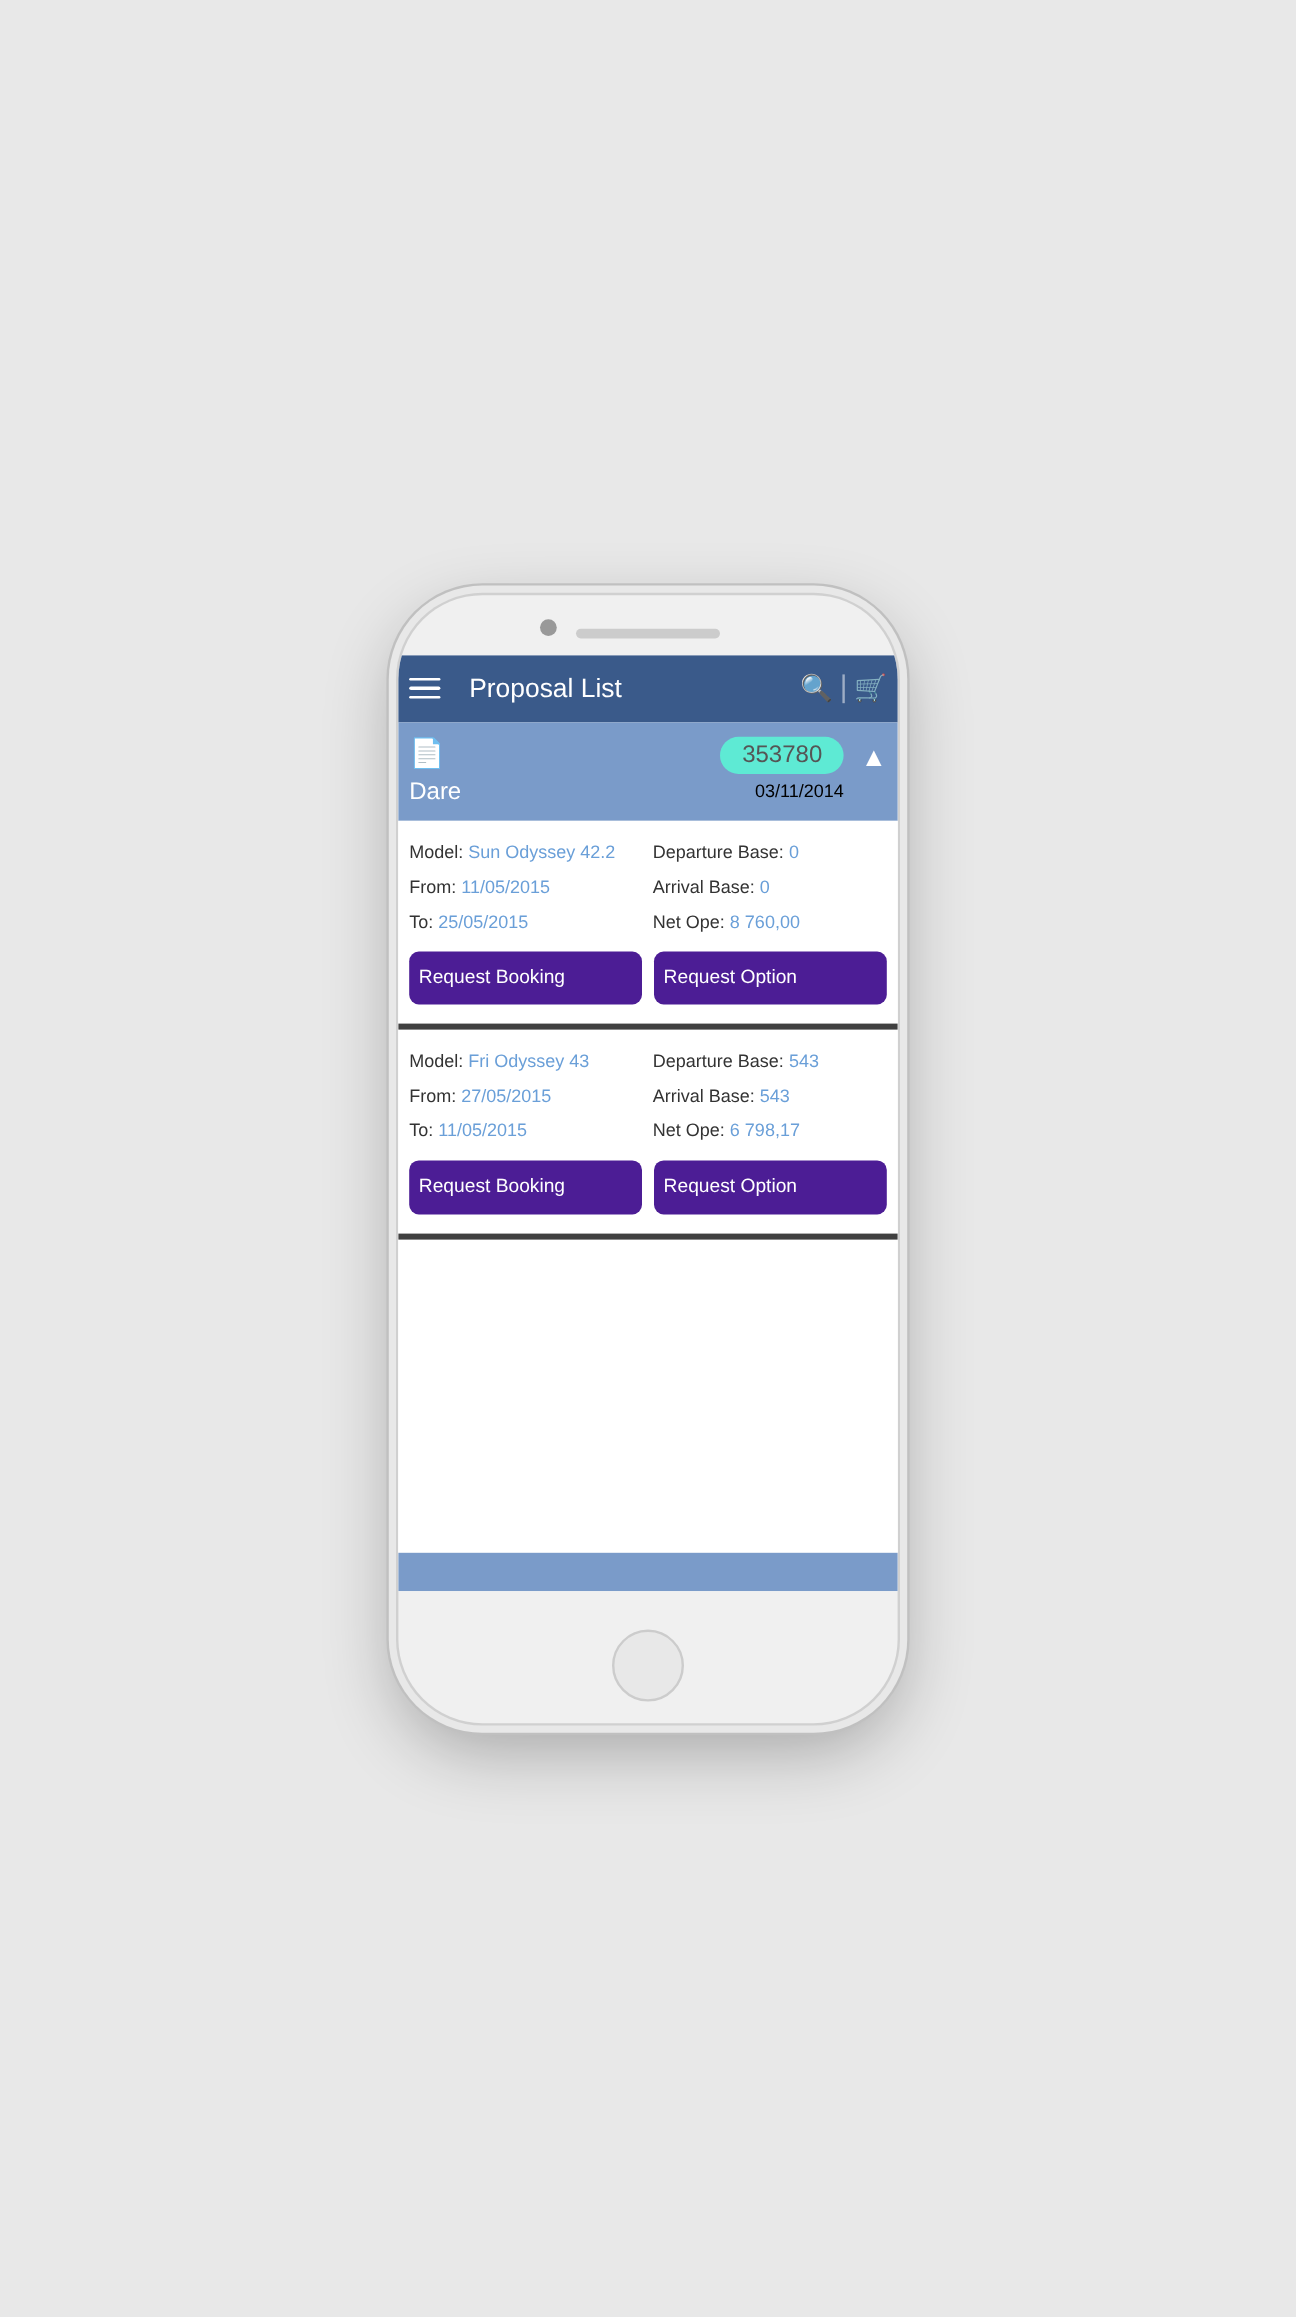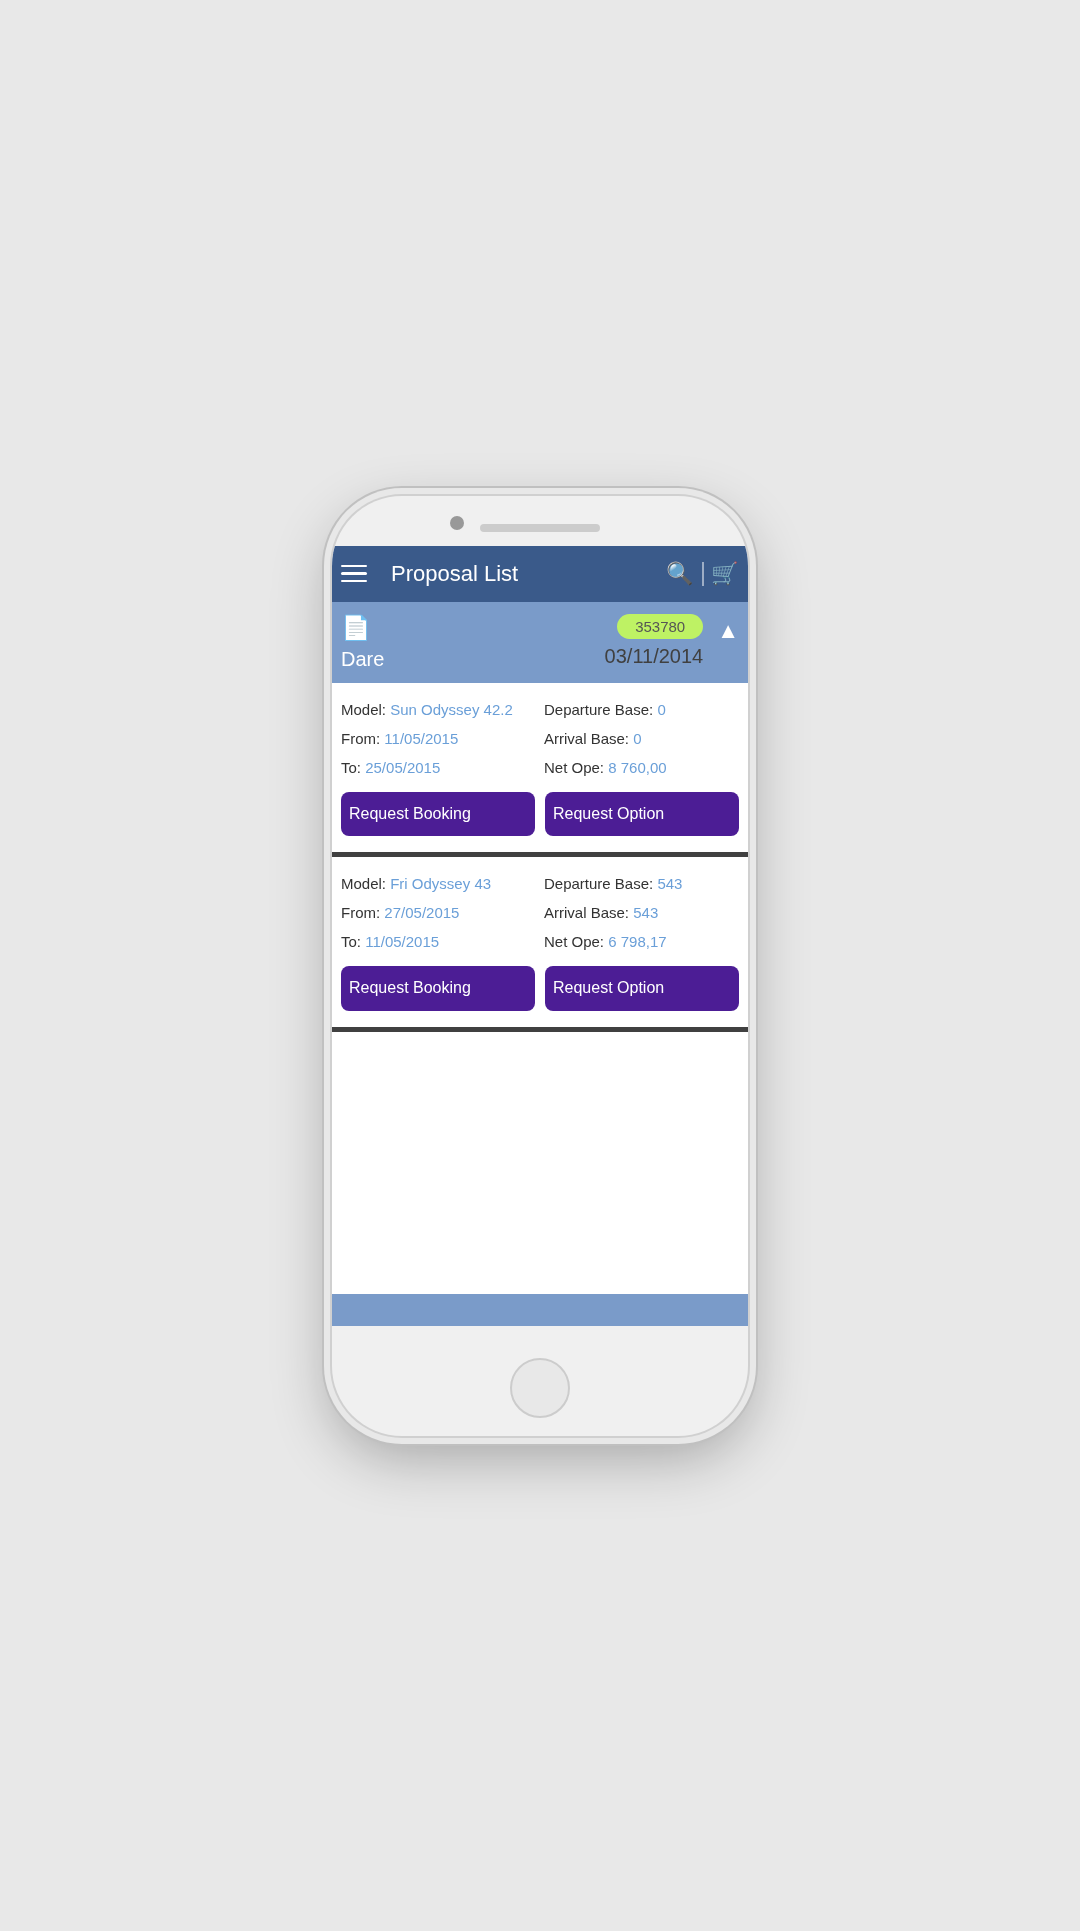--- a/index.html
+++ b/index.html
@@ -170,31 +170,31 @@
     }
 
     .proposal-card-right {
       display: flex;
       flex-direction: column;
       align-items: flex-end;
       gap: 6px;
     }
 
     .proposal-id-badge {
-      background: #bef264;
+      background: #5eead4;
       color: #555;
       border-radius: 20px;
       padding: 4px 18px;
+      font-size: 20px;
+      font-weight: 500;
+    }
+
+    .proposal-date {
+      color: #000000;
       font-size: 15px;
-      font-weight: 500;
-    }
-
-    .proposal-date {
-      color: #404040;
-      font-size: 20px;
     }
 
     .proposal-chevron {
       color: white;
       font-size: 22px;
       margin-left: 8px;
       margin-top: 4px;
     }
 
     .proposal-card-right-inner {

